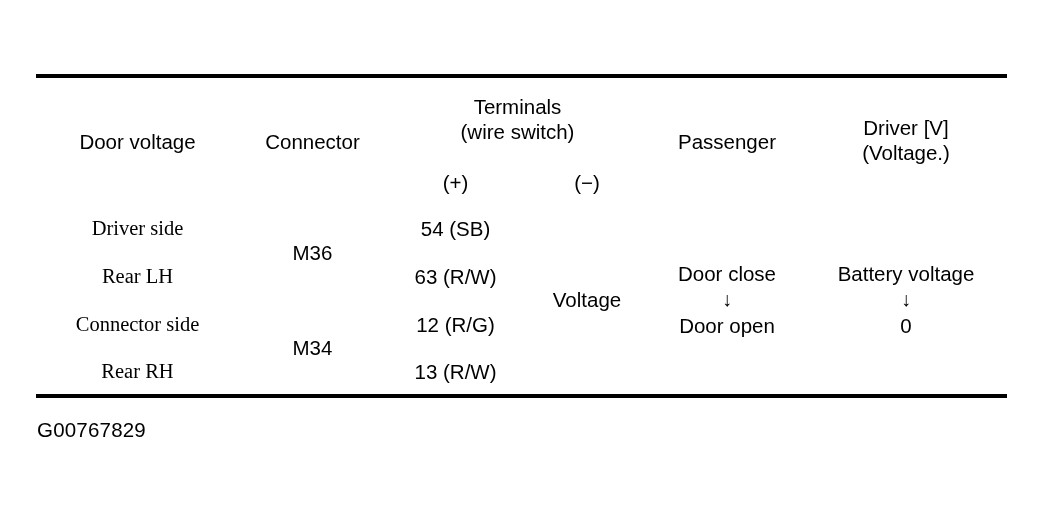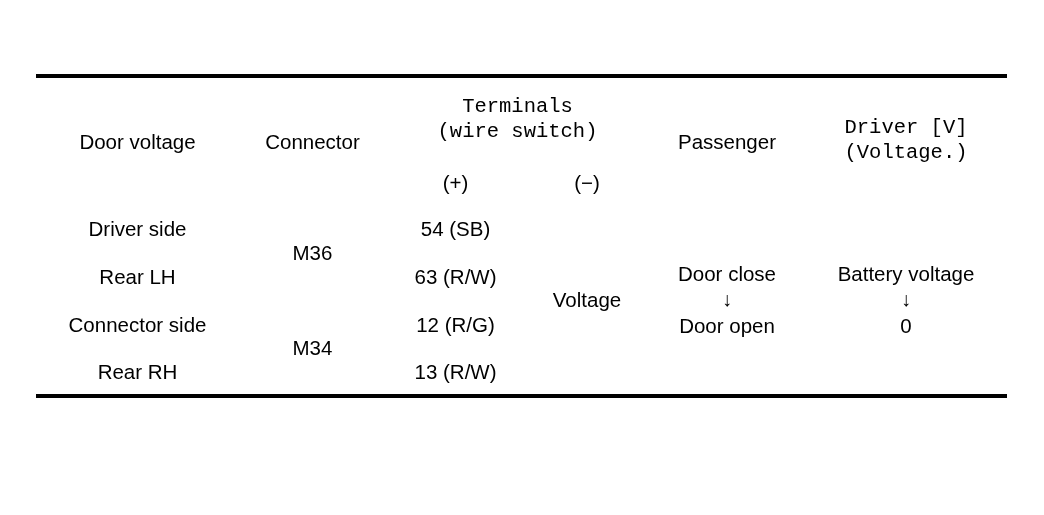--- a/index.html
+++ b/index.html
@@ -56,23 +56,24 @@
   .col-conn    { width: 147px; }
   .col-plus    { width: 139px; }
   .col-minus   { width: 124px; }
   .col-cond    { width: 156px; }
   .col-volt    { width: 202px; }
 
   .switch-cell {
     text-align: left;
     padding-left: 20px;
     white-space: nowrap;
+    font-family: Liberation Serif, serif;
   }
 
-  .hdr-two-line { line-height: 1.2; font-family: Liberation Mono, monospace; }
+  .hdr-two-line { line-height: 1.2; }
 
   .stack-line { display: block; }
   .arrow-line {
     display: block;
     font-size: 20px;
     line-height: 1.35;
   }
 
   
   .caption {
@@ -149,14 +150,15 @@
       </tr>
 
       <tr>
         <td class="switch-cell vr" style="height:46px;">Rear RH</td>
         <td class="vr">13 (R/W)</td>
       </tr>
 
     </tbody>
   </table>
 
+  <div class="caption">G00767829</div>
 
 </div>
 
 </body></html>

